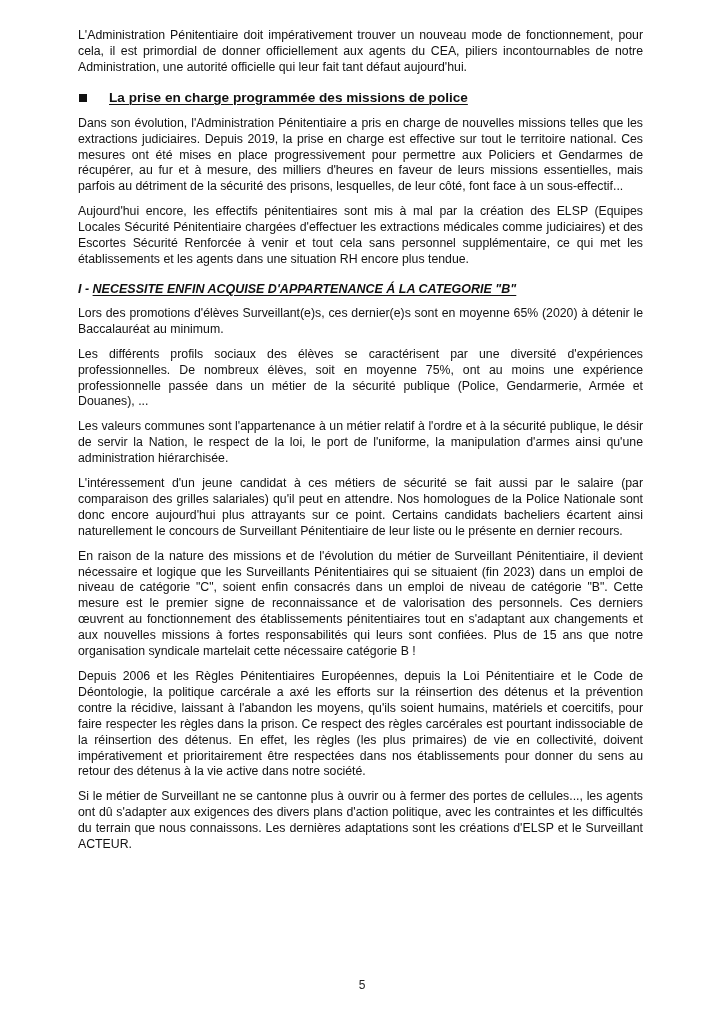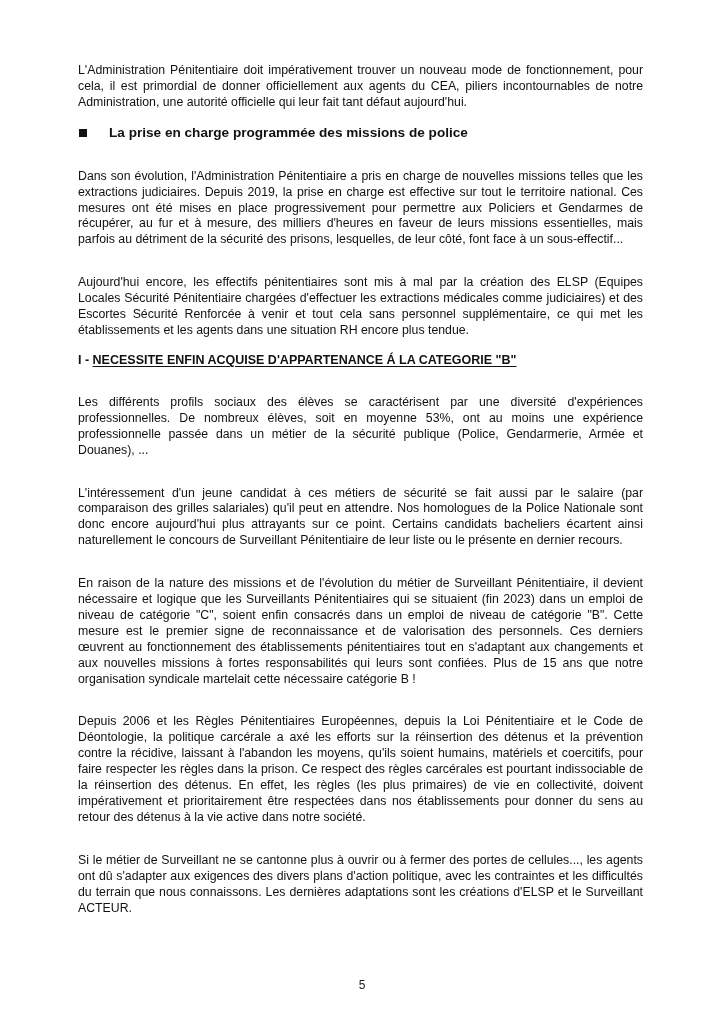--- a/index.html
+++ b/index.html
@@ -1,36 +1,36 @@
 <!DOCTYPE html>
 <html><head>
 <meta charset="utf-8">
 <style>
   html, body { margin: 0; padding: 0; background: #ffffff; }
   body {
     width: 724px; height: 1024px; overflow: hidden; position: relative;
     font-family: "Liberation Sans", sans-serif; color: #111111;
   }
-  .page { position: absolute; left: 78px; top: 63px; width: 565px; }
+  .page { position: absolute; left: 78px; top: 28px; width: 565px; }
   p {
     margin: 0; font-size: 12.3px; line-height: 15.9px;
     text-align: justify; text-align-last: left;
   }
-  .gap-s { margin-top: 27px; }
+  .gap-s { margin-top: 9px; }
   .gap-m { margin-top: 13px; }
   h2 {
     margin: 0; font-size: 13.6px; font-weight: bold; line-height: 18px;
     display: flex; align-items: center;
   }
-  h2 .u { text-underline-offset: 2px; text-decoration-thickness: 1.2px; padding-left: 13px; }
+  h2 .u { text-decoration: underline; text-underline-offset: 2px; text-decoration-thickness: 1.2px; padding-left: 13px; }
   .bullet-sq {
     display: inline-block; width: 8px; height: 8px; background: #111; margin-right: 9px; margin-left: 1px;
   }
   h3 {
-    margin: 0; font-size: 12.5px; font-weight: bold; line-height: 16px;
+    margin: 0; font-size: 12.5px; font-weight: bold; line-height: 16px; font-style: italic;
   }
   h3 .u { text-decoration: underline; text-underline-offset: 2px; }
   .pagenum {
     position: absolute; top: 978px; left: 0; width: 724px; text-align: center;
     font-size: 12px; color: #222;
   }
 </style>
 </head>
 <body>
 
@@ -44,21 +44,23 @@
   </h2>
 
   <p class="gap-s">Dans son évolution, l'Administration Pénitentiaire a pris en charge de nouvelles missions telles que les extractions judiciaires. Depuis 2019, la prise en charge est effective sur tout le territoire national. Ces mesures ont été mises en place progressivement pour permettre aux Policiers et Gendarmes de récupérer, au fur et à mesure, des milliers d'heures en faveur de leurs missions essentielles, mais parfois au détriment de la sécurité des prisons, lesquelles, de leur côté, font face à un sous-effectif...</p>
   <p class="gap-s">Aujourd'hui encore, les effectifs pénitentiaires sont mis à mal par la création des ELSP (Equipes Locales Sécurité Pénitentiaire chargées d'effectuer les extractions médicales comme judiciaires) et des Escortes Sécurité Renforcée à venir et tout cela sans personnel supplémentaire, ce qui met les établissements et les agents dans une situation RH encore plus tendue.</p>
 
   <h3 class="gap-m">
     <span>I - </span><span class="u">NECESSITE ENFIN ACQUISE D'APPARTENANCE Á LA CATEGORIE "B"</span>
   </h3>
 
 
-  <p class="gap-s">Les différents profils sociaux des élèves se caractérisent par une diversité d'expériences professionnelles. De nombreux élèves, soit en moyenne 53%, ont au moins une expérience professionnelle passée dans un métier de la sécurité publique (Police, Gendarmerie, Armée et Douanes), ...</p>
+  <p class="gap-s">Lors des promotions d'élèves Surveillant(e)s, ces dernier(e)s sont en moyenne 65% (2020) à détenir le Baccalauréat au minimum.</p>
+  <p class="gap-s">Les différents profils sociaux des élèves se caractérisent par une diversité d'expériences professionnelles. De nombreux élèves, soit en moyenne 75%, ont au moins une expérience professionnelle passée dans un métier de la sécurité publique (Police, Gendarmerie, Armée et Douanes), ...</p>
+  <p class="gap-s">Les valeurs communes sont l'appartenance à un métier relatif à l'ordre et à la sécurité publique, le désir de servir la Nation, le respect de la loi, le port de l'uniforme, la manipulation d'armes ainsi qu'une administration hiérarchisée.</p>
   <p class="gap-s">L'intéressement d'un jeune candidat à ces métiers de sécurité se fait aussi par le salaire (par comparaison des grilles salariales) qu'il peut en attendre. Nos homologues de la Police Nationale sont donc encore aujourd'hui plus attrayants sur ce point. Certains candidats bacheliers écartent ainsi naturellement le concours de Surveillant Pénitentiaire de leur liste ou le présente en dernier recours.</p>
 
 
   <p class="gap-s">En raison de la nature des missions et de l'évolution du métier de Surveillant Pénitentiaire, il devient nécessaire et logique que les Surveillants Pénitentiaires qui se situaient (fin 2023) dans un emploi de niveau de catégorie "C", soient enfin consacrés dans un emploi de niveau de catégorie "B". Cette mesure est le premier signe de reconnaissance et de valorisation des personnels. Ces derniers œuvrent au fonctionnement des établissements pénitentiaires tout en s'adaptant aux changements et aux nouvelles missions à fortes responsabilités qui leurs sont confiées. Plus de 15 ans que notre organisation syndicale martelait cette nécessaire catégorie B !</p>
   <p class="gap-s">Depuis 2006 et les Règles Pénitentiaires Européennes, depuis la Loi Pénitentiaire et le Code de Déontologie, la politique carcérale a axé les efforts sur la réinsertion des détenus et la prévention contre la récidive, laissant à l'abandon les moyens, qu'ils soient humains, matériels et coercitifs, pour faire respecter les règles dans la prison. Ce respect des règles carcérales est pourtant indissociable de la réinsertion des détenus. En effet, les règles (les plus primaires) de vie en collectivité, doivent impérativement et prioritairement être respectées dans nos établissements pour donner du sens au retour des détenus à la vie active dans notre société.</p>
   <p class="gap-s">Si le métier de Surveillant ne se cantonne plus à ouvrir ou à fermer des portes de cellules..., les agents ont dû s'adapter aux exigences des divers plans d'action politique, avec les contraintes et les difficultés du terrain que nous connaissons. Les dernières adaptations sont les créations d'ELSP et le Surveillant ACTEUR.</p>
 
 </div>
 
 <div class="pagenum">5</div>

